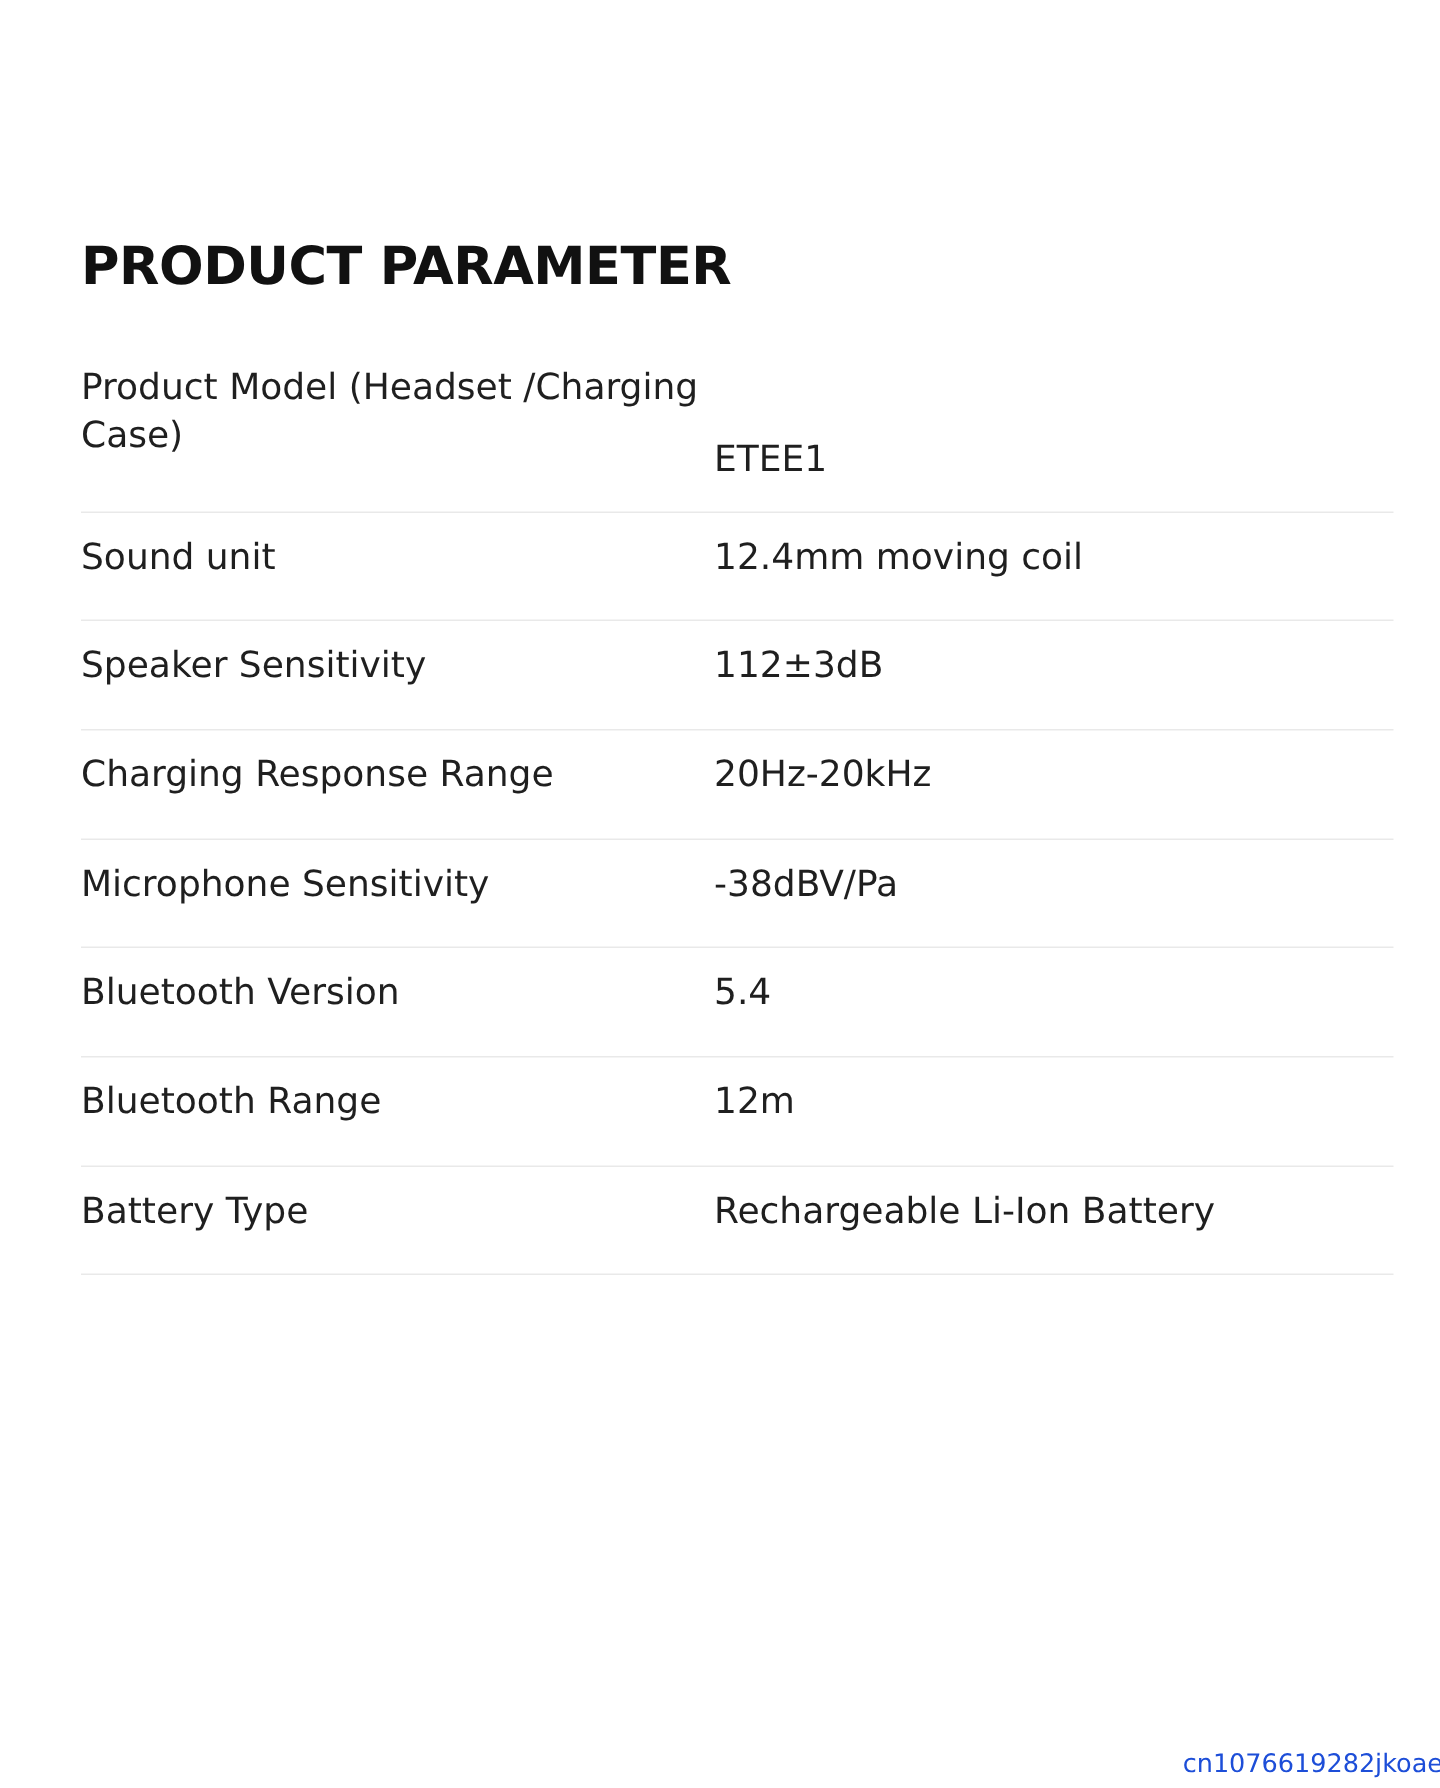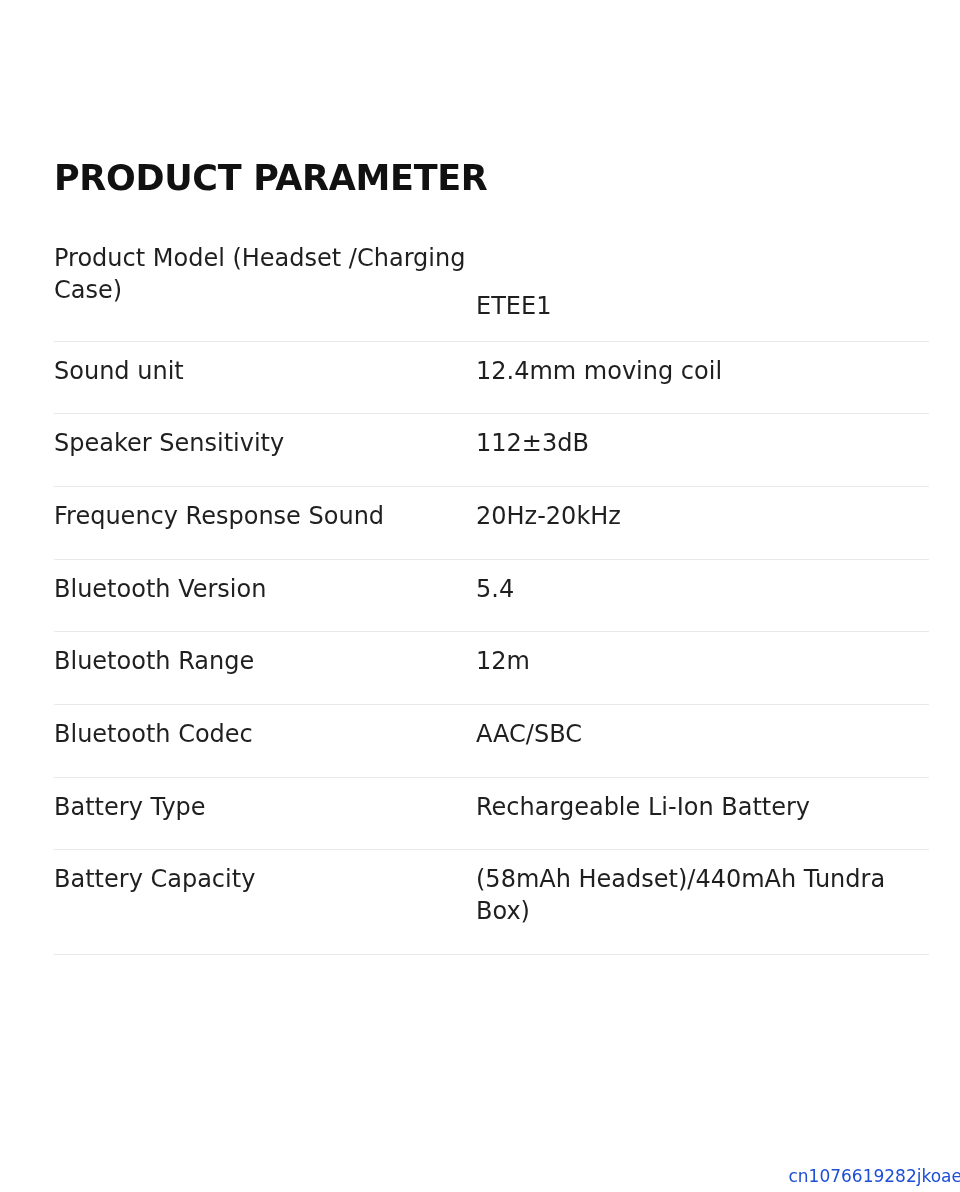--- a/index.html
+++ b/index.html
@@ -102,48 +102,44 @@
         <td class="label">Sound unit</td>
         <td class="value">12.4mm moving coil</td>
       </tr>
 
       <tr>
         <td class="label">Speaker Sensitivity</td>
         <td class="value">112±3dB</td>
       </tr>
 
       <tr>
-        <td class="label">Frequency Response Sound</td>
+        <td class="label">Charging Response Range</td>
         <td class="value">20Hz-20kHz</td>
       </tr>
 
+      <tr>
+        <td class="label">Microphone Sensitivity</td>
+        <td class="value">-38dBV/Pa</td>
+      </tr>
 
       <tr>
         <td class="label">Bluetooth Version</td>
         <td class="value">5.4</td>
       </tr>
 
       <tr>
         <td class="label">Bluetooth Range</td>
         <td class="value">12m</td>
       </tr>
 
-      <tr>
-        <td class="label">Bluetooth Codec</td>
-        <td class="value">AAC/SBC</td>
-      </tr>
 
       <tr>
         <td class="label">Battery Type</td>
         <td class="value">Rechargeable Li-Ion Battery</td>
       </tr>
 
-      <tr>
-        <td class="label">Battery Capacity</td>
-        <td class="value">(58mAh Headset)/440mAh Tundra Box)</td>
-      </tr>
 
     </tbody>
   </table>
 
   <div class="watermark">cn1076619282jkoae</div>
 
 </div>
 
 </body></html>

